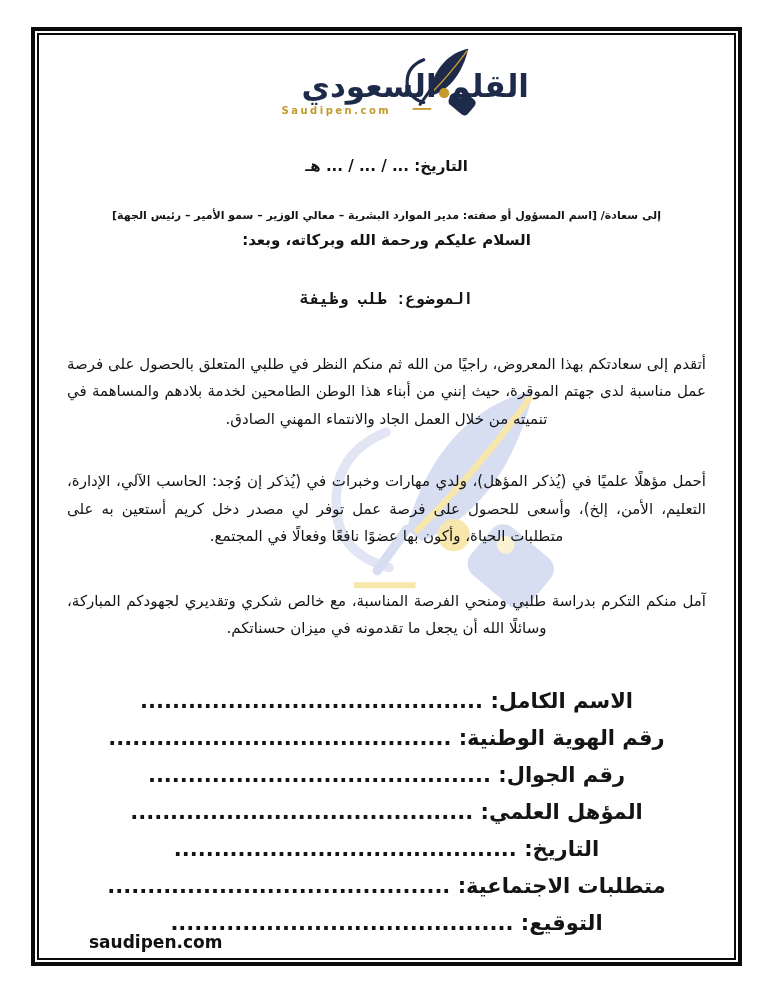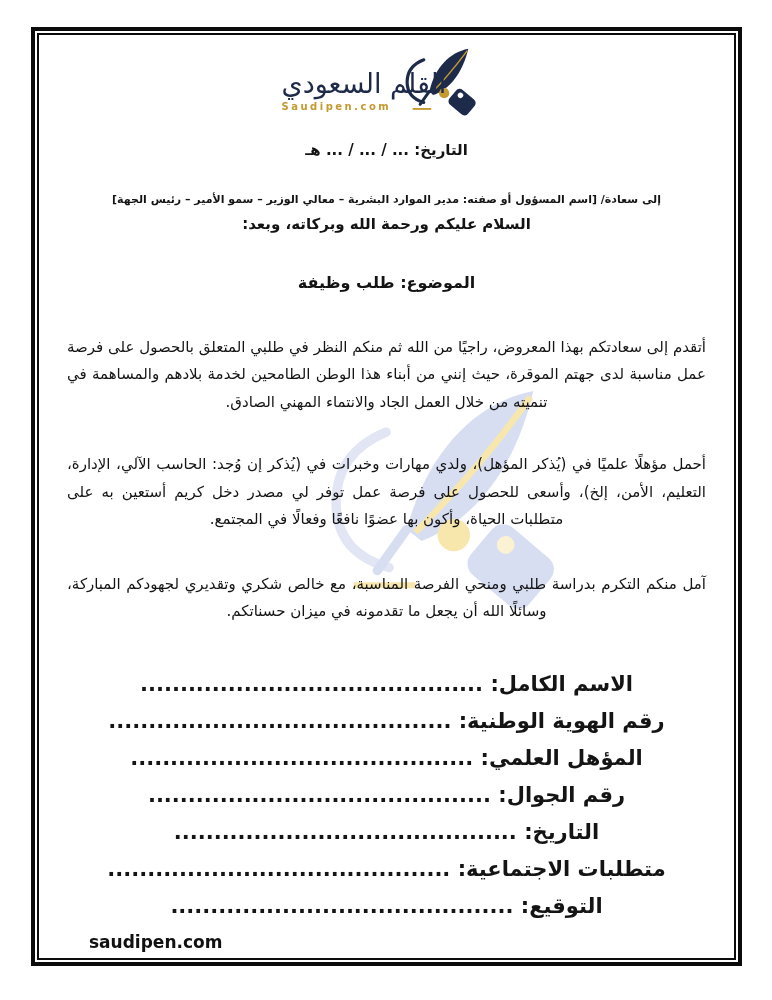--- a/index.html
+++ b/index.html
@@ -48,37 +48,38 @@
     position:relative;
     width:210px; height:76px;
     margin:12px auto 0;
     direction:ltr;
   }
   .logo-text {
     position:absolute; left:0; top:24px;
     text-align:left;
   }
   .brand-ar {
-    font-size:27px; font-weight:400; color:#1e2a4a;
+    font-size:31px; font-weight:700; color:#1e2a4a;
     direction:rtl; line-height:1.1;
     white-space:nowrap;
+    margin-left:20px;
   }
   .brand-domain {
     font-size:10px; font-weight:700; color:#c49a2e;
     letter-spacing:2.5px; margin-top:2px;
   }
   .logo-icon { position:absolute; right:8px; top:0; width:88px; height:76px; }
 
   
   .letter { direction:rtl; color:#141414; }
   .line { text-align:center; font-weight:700; font-size:15px; }
-  .date-line      { margin-top:20px; }
+  .date-line      { margin-top:36px; }
   .recipient-line { margin-top:34px; font-size:11px; }
   .greeting-line  { margin-top:9px; }
-  .subject-line   { margin-top:40px; font-size:16px; }
+  .subject-line   { margin-top:40px; font-size:16px;font-family:Liberation Mono, monospace; }
 
   .para {
     margin:0 28px;
     font-weight:400; font-size:15px;
     line-height:1.83;
     text-align:justify;
     text-align-last:center;
   }
   .para-1 { margin-top:42px; }
   .para-2 { margin-top:35px; }
@@ -160,25 +161,25 @@
       <div class="fields">
         <div class="field-row">
           <span class="field-label">الاسم الكامل:</span>
           <span class="field-dots">...........................................</span>
         </div>
         <div class="field-row">
           <span class="field-label">رقم الهوية الوطنية:</span>
           <span class="field-dots">...........................................</span>
         </div>
         <div class="field-row">
-          <span class="field-label">المؤهل العلمي:</span>
+          <span class="field-label">رقم الجوال:</span>
           <span class="field-dots">...........................................</span>
         </div>
         <div class="field-row">
-          <span class="field-label">رقم الجوال:</span>
+          <span class="field-label">المؤهل العلمي:</span>
           <span class="field-dots">...........................................</span>
         </div>
         <div class="field-row">
           <span class="field-label">التاريخ:</span>
           <span class="field-dots">...........................................</span>
         </div>
         <div class="field-row">
           <span class="field-label">متطلبات الاجتماعية:</span>
           <span class="field-dots">...........................................</span>
         </div>

